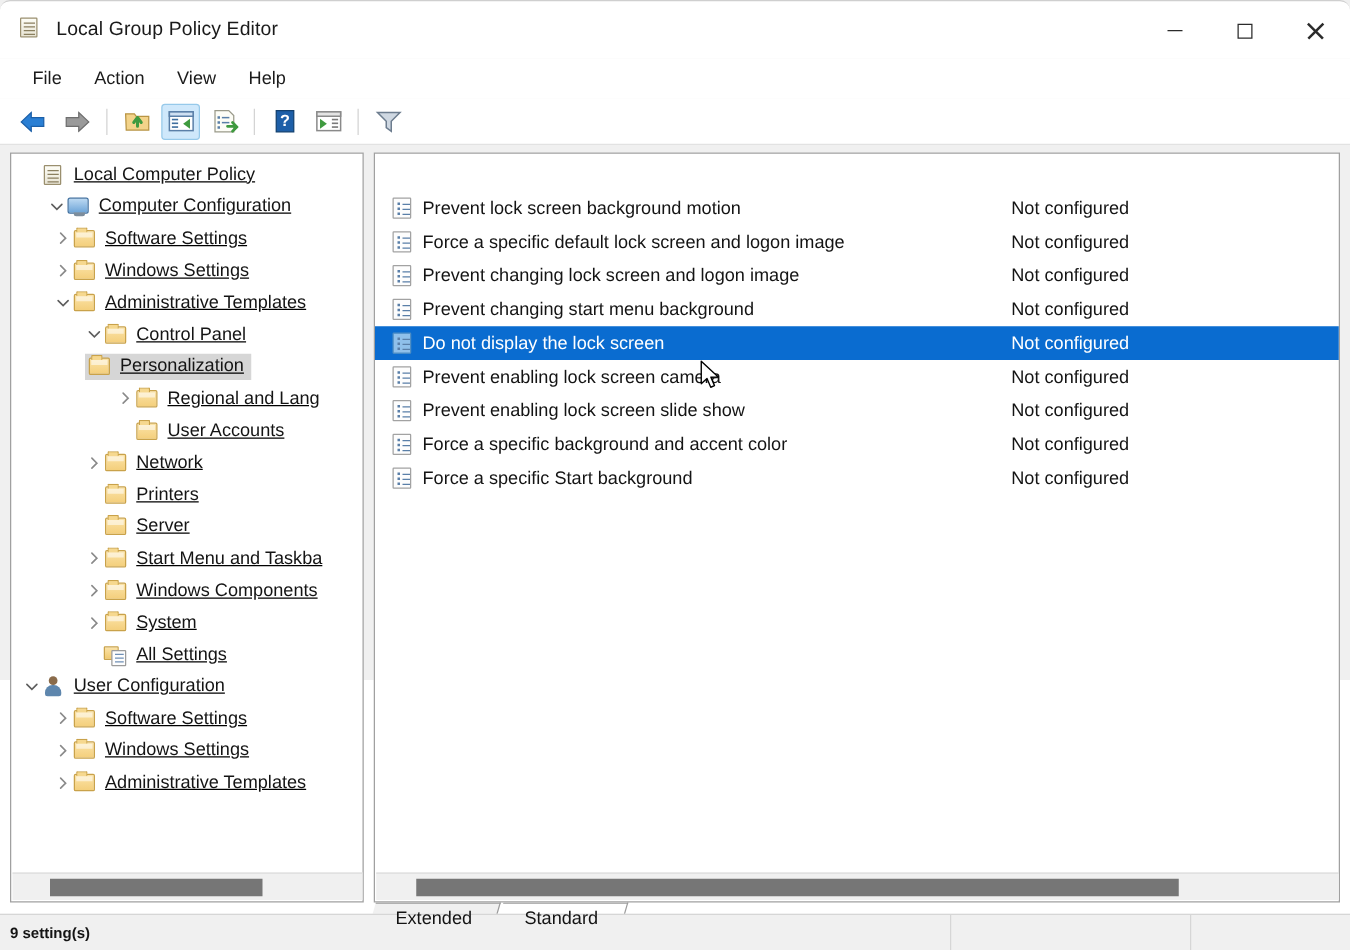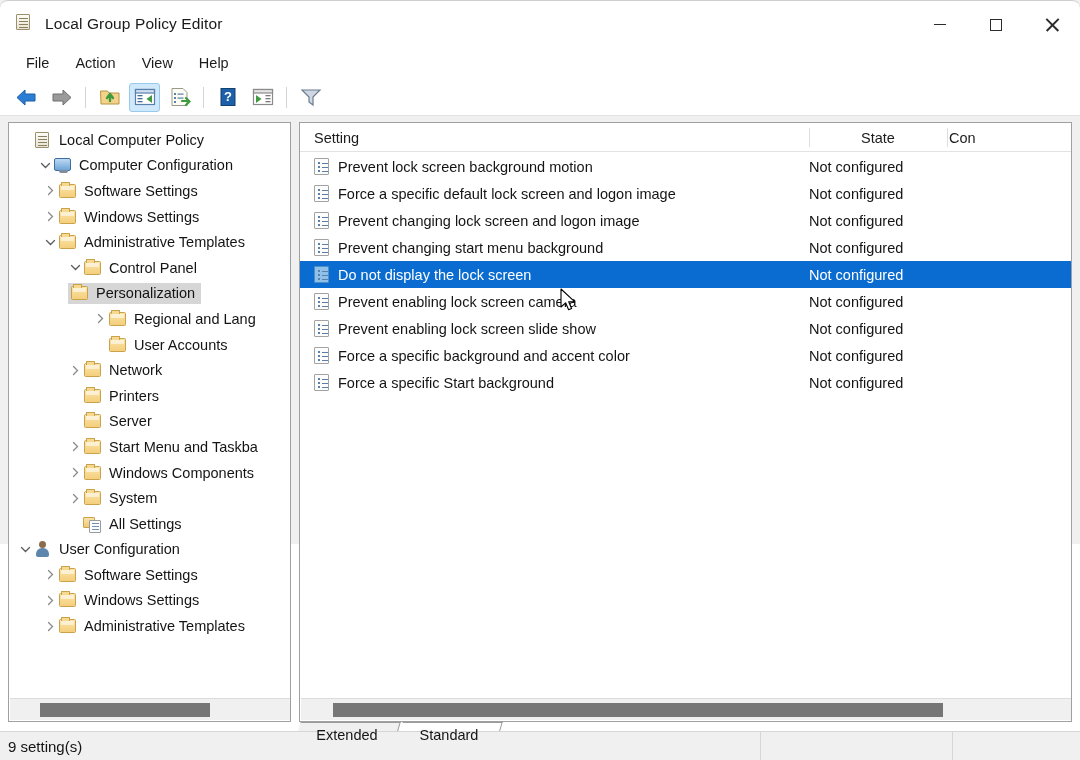--- a/index.html
+++ b/index.html
@@ -97,20 +97,21 @@
     overflow: hidden;
   }
   .tree-list {
     position: absolute; left: 0; top: 4px; width: 283px;
     height: 570px; overflow: hidden;
   }
   .tree-row {
     position: relative; height: 25.6px;
     display: flex; align-items: center;
     white-space: nowrap;
+    text-decoration: underline;
   }
   .tree-row .chev {
     width: 16px; height: 16px; flex: none;
     display: flex; align-items: center; justify-content: center;
     color: #6d6d6d; font-size: 11px;
   }
   .tree-row .chev.spacer { visibility: hidden; }
   .tree-row .ic { width: 20px; height: 18px; flex: none; margin-right: 6px; position: relative;}
   .tree-row .lbl { font-size: 14.5px; color: #141414; }
   .tree-row.selected .lbl-wrap {
@@ -283,21 +284,21 @@
   .tab-std  { left: 108px; width: 100px; text-align: center; }
 
   
   .statusbar {
     position: absolute; left: 0; top: 731px; width: 1080px; height: 29px;
     background: #f0f0f0;
     border-top: 1px solid #d6d6d6;
     display: flex; align-items: center;
   }
   .status-text {
-    margin-left: 8px; font-size: 15px; color: #141414;
+    margin-left: 8px; font-size: 12px; color: #141414; font-weight: bold;
   }
   .status-div {
     position: absolute; top: 0; width: 1px; height: 29px; background: #d6d6d6;
   }
 
   
   .arrow-l, .arrow-r { width: 21px; height: 17px; position: relative; }
   .arrow-l svg, .arrow-r svg { display:block; }
   .tb-img { width: 22px; height: 20px; position: relative; }
 </style>
@@ -690,27 +691,20 @@
             </span>
           </div>
         </div>
       <div class="tree-hscroll">
         <div class="tree-hthumb"></div>
       </div>
     </div>
 
     <div class="list-panel">
 
-      <div class="list-header">
-        <div class="col-h setting">Setting</div>
-        <div class="col-div" style="left:509px;"></div>
-        <div class="col-h state">State</div>
-        <div class="col-div" style="left:647px;"></div>
-        <div class="col-h comment">Con</div>
-      </div>
 
       <div class="rows" id="list-rows">
           <div class="row">
             <span class="doc-ic">
               <span class="doc-shape"></span>
             </span>
             <span class="setting-text">Prevent lock screen background motion</span>
             <span class="state-text">Not configured</span>
           </div>
           <div class="row">

